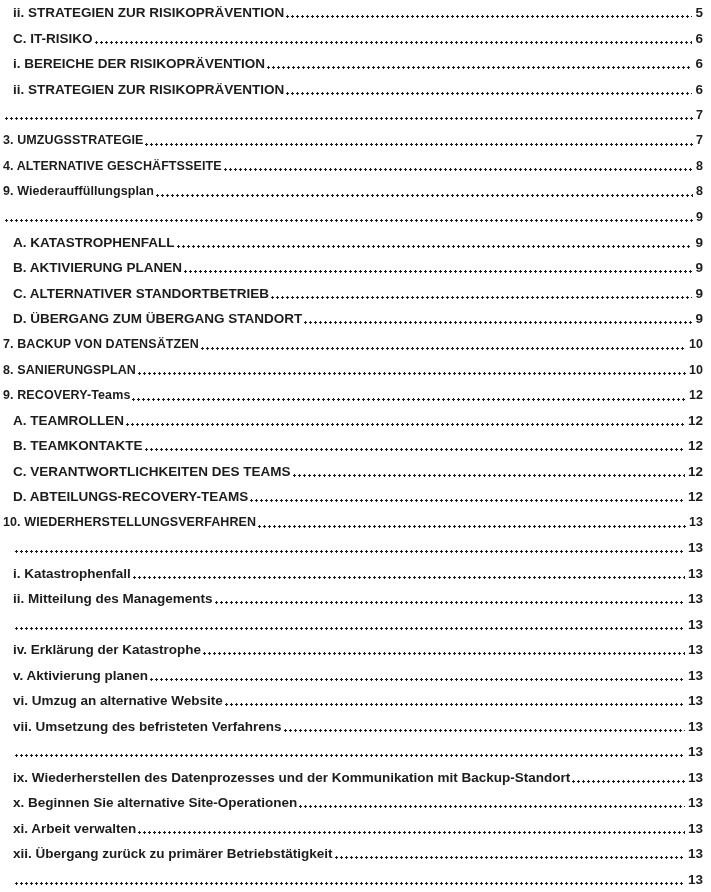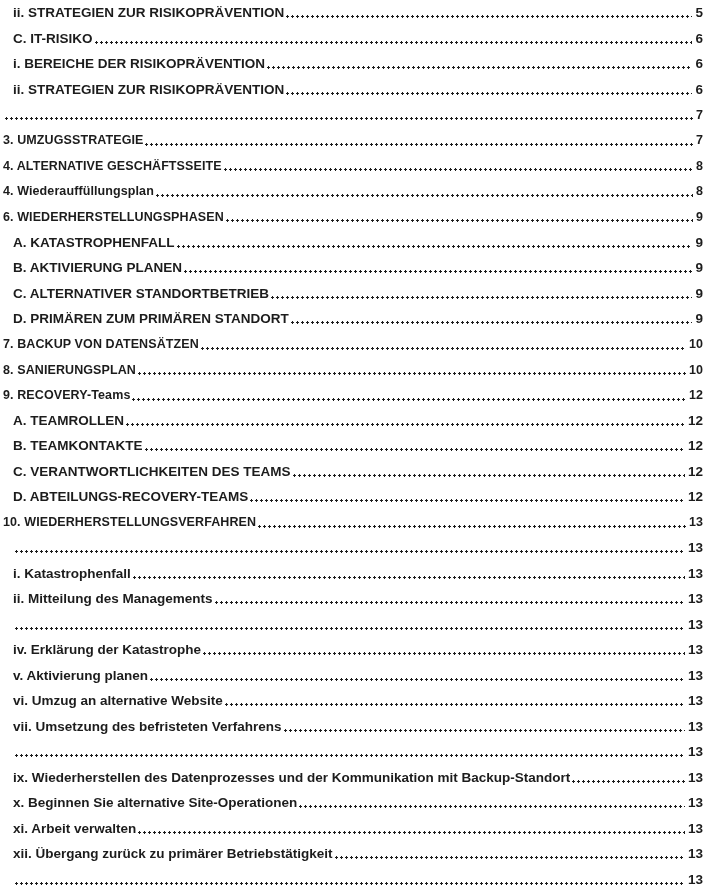--- a/index.html
+++ b/index.html
@@ -80,46 +80,45 @@
     <span class="toc-label">3. UMZUGSSTRATEGIE</span>
     <span class="dot-leader"></span>
     <span class="toc-pagenum">7</span>
   </div>
     <div class="toc-row level-1">
     <span class="toc-label">4. ALTERNATIVE GESCHÄFTSSEITE</span>
     <span class="dot-leader"></span>
     <span class="toc-pagenum">8</span>
   </div>
     <div class="toc-row level-1">
-    <span class="toc-label">4. Wiederauffüllungsplan</span>
+    <span class="toc-label">9. Wiederauffüllungsplan</span>
     <span class="dot-leader"></span>
     <span class="toc-pagenum">8</span>
   </div>
     <div class="toc-row level-1">
-    <span class="toc-label">6. WIEDERHERSTELLUNGSPHASEN</span>
     <span class="dot-leader"></span>
     <span class="toc-pagenum">9</span>
   </div>
     <div class="toc-row level-2">
     <span class="toc-label">A. KATASTROPHENFALL</span>
     <span class="dot-leader"></span>
     <span class="toc-pagenum">9</span>
   </div>
     <div class="toc-row level-2">
     <span class="toc-label">B. AKTIVIERUNG PLANEN</span>
     <span class="dot-leader"></span>
     <span class="toc-pagenum">9</span>
   </div>
     <div class="toc-row level-2">
     <span class="toc-label">C. ALTERNATIVER STANDORTBETRIEB</span>
     <span class="dot-leader"></span>
     <span class="toc-pagenum">9</span>
   </div>
     <div class="toc-row level-2">
-    <span class="toc-label">D. PRIMÄREN ZUM PRIMÄREN STANDORT</span>
+    <span class="toc-label">D. ÜBERGANG ZUM ÜBERGANG STANDORT</span>
     <span class="dot-leader"></span>
     <span class="toc-pagenum">9</span>
   </div>
     <div class="toc-row level-1">
     <span class="toc-label">7. BACKUP VON DATENSÄTZEN</span>
     <span class="dot-leader"></span>
     <span class="toc-pagenum">10</span>
   </div>
     <div class="toc-row level-1">
     <span class="toc-label">8. SANIERUNGSPLAN</span>

